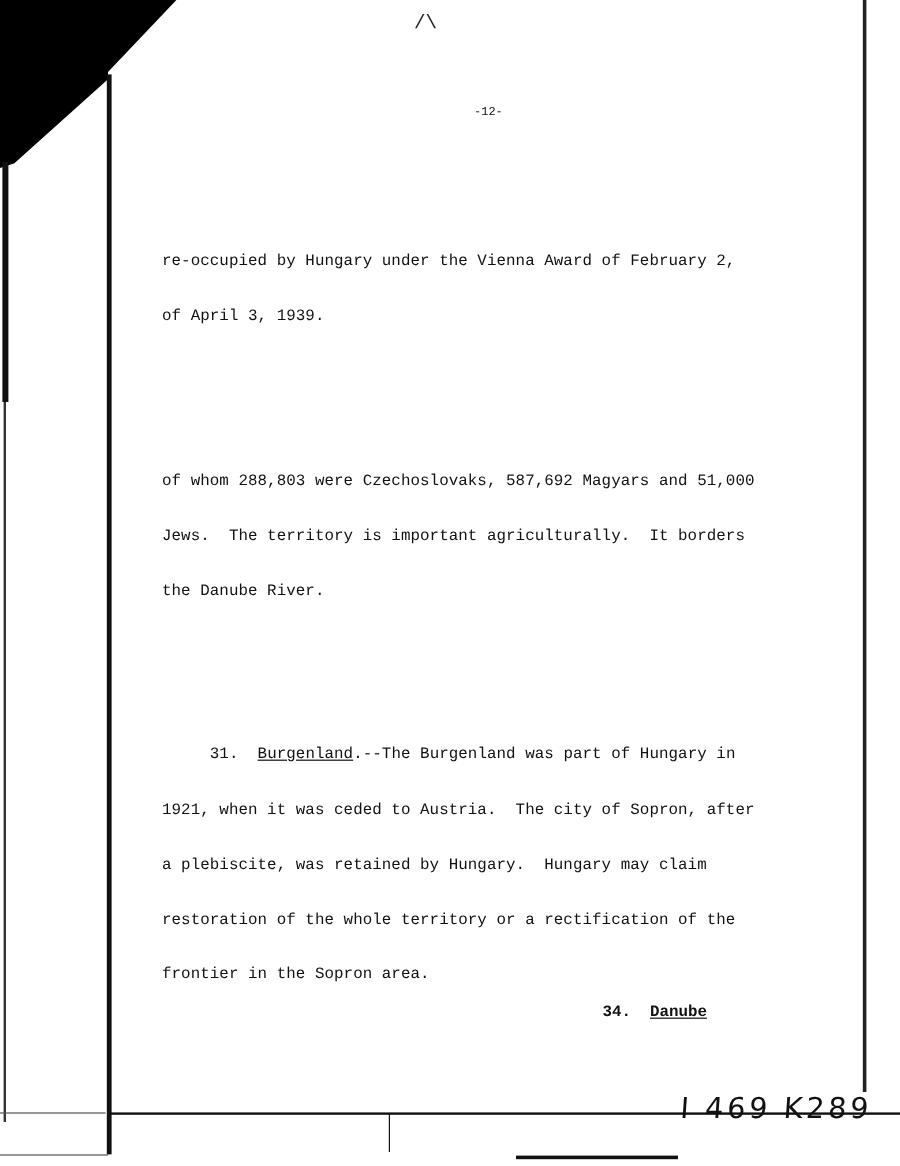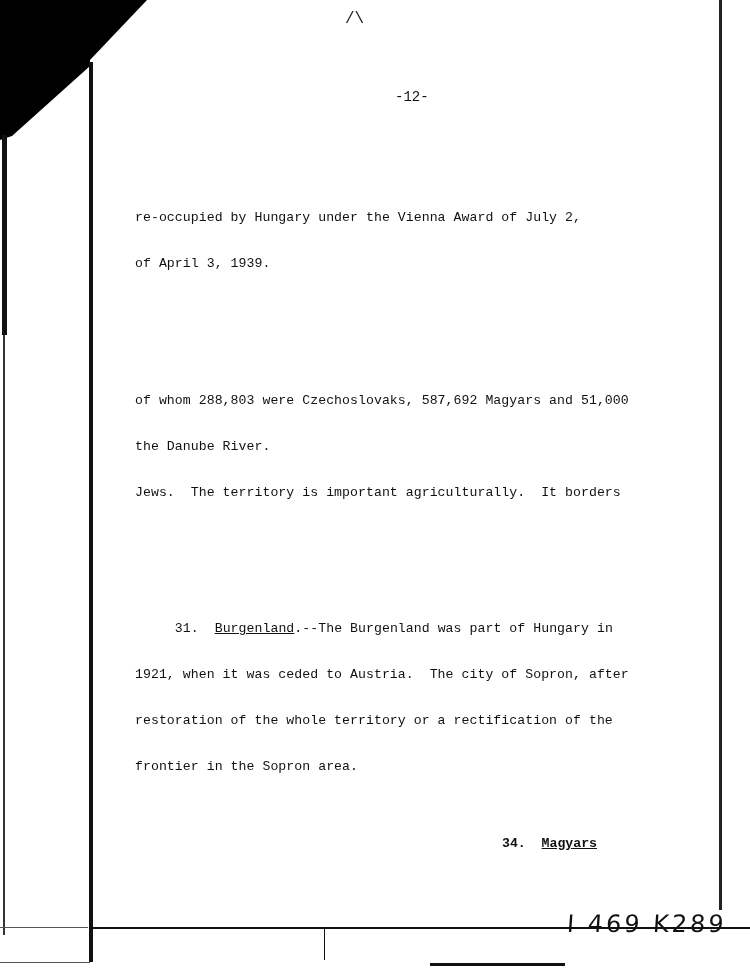--- a/index.html
+++ b/index.html
@@ -76,21 +76,21 @@
     }
     .stray-mark {
       position: absolute;
       left: 345px; top: 10px;
       font-size: 16px;
       color: #222;
     }
     .page-number {
       position: absolute;
       left: 395px; top: 89px;
-      font-size: 14px;
+      font-size: 10px;
     }
     .page-text {
       position: absolute;
       left: 135px; top: 134px;
       width: 580px;
       font-size: 13.2px;
       line-height: 15.3px;
       letter-spacing: 0.05px;
       white-space: pre;
     }
@@ -130,42 +130,43 @@
 <div class="bottom-line-3"></div>
 <div class="tick-mark"></div>
 
 <div class="stray-mark">/\</div>
 
 <div class="page-number">-12-</div>
 
 <div class="page-text">
 
   <div class="para">
-    <span class="line">re-occupied by Hungary under the Vienna Award of July 2,</span>
+    <span class="line">re-occupied by Hungary under the Vienna Award of February 2,</span>
     <span class="line">of April 3, 1939.</span>
   </div>
 
   <div class="para">
     <span class="line">of whom 288,803 were Czechoslovaks, 587,692 Magyars and 51,000</span>
+    <span class="line">Jews.  The territory is important agriculturally.  It borders</span>
     <span class="line">the Danube River.</span>
-    <span class="line">Jews.  The territory is important agriculturally.  It borders</span>
   </div>
 
   <div class="para">
     <span class="line">     <span>31.</span>  <span class="u">Burgenland</span><span>.--The Burgenland was part of Hungary in</span></span>
     <span class="line">1921, when it was ceded to Austria.  The city of Sopron, after</span>
+    <span class="line">a plebiscite, was retained by Hungary.  Hungary may claim</span>
     <span class="line">restoration of the whole territory or a rectification of the</span>
     <span class="line">frontier in the Sopron area.</span>
   </div>
 
   
 
   
 
   
 
   
 
 </div>
 
-<div class="footer-heading"><span>34.</span>  <span class="u">Magyars</span></div>
+<div class="footer-heading"><span>34.</span>  <span class="u">Danube</span></div>
 
 <div class="handwritten">I 469  K289</div>
 
 </body></html>

